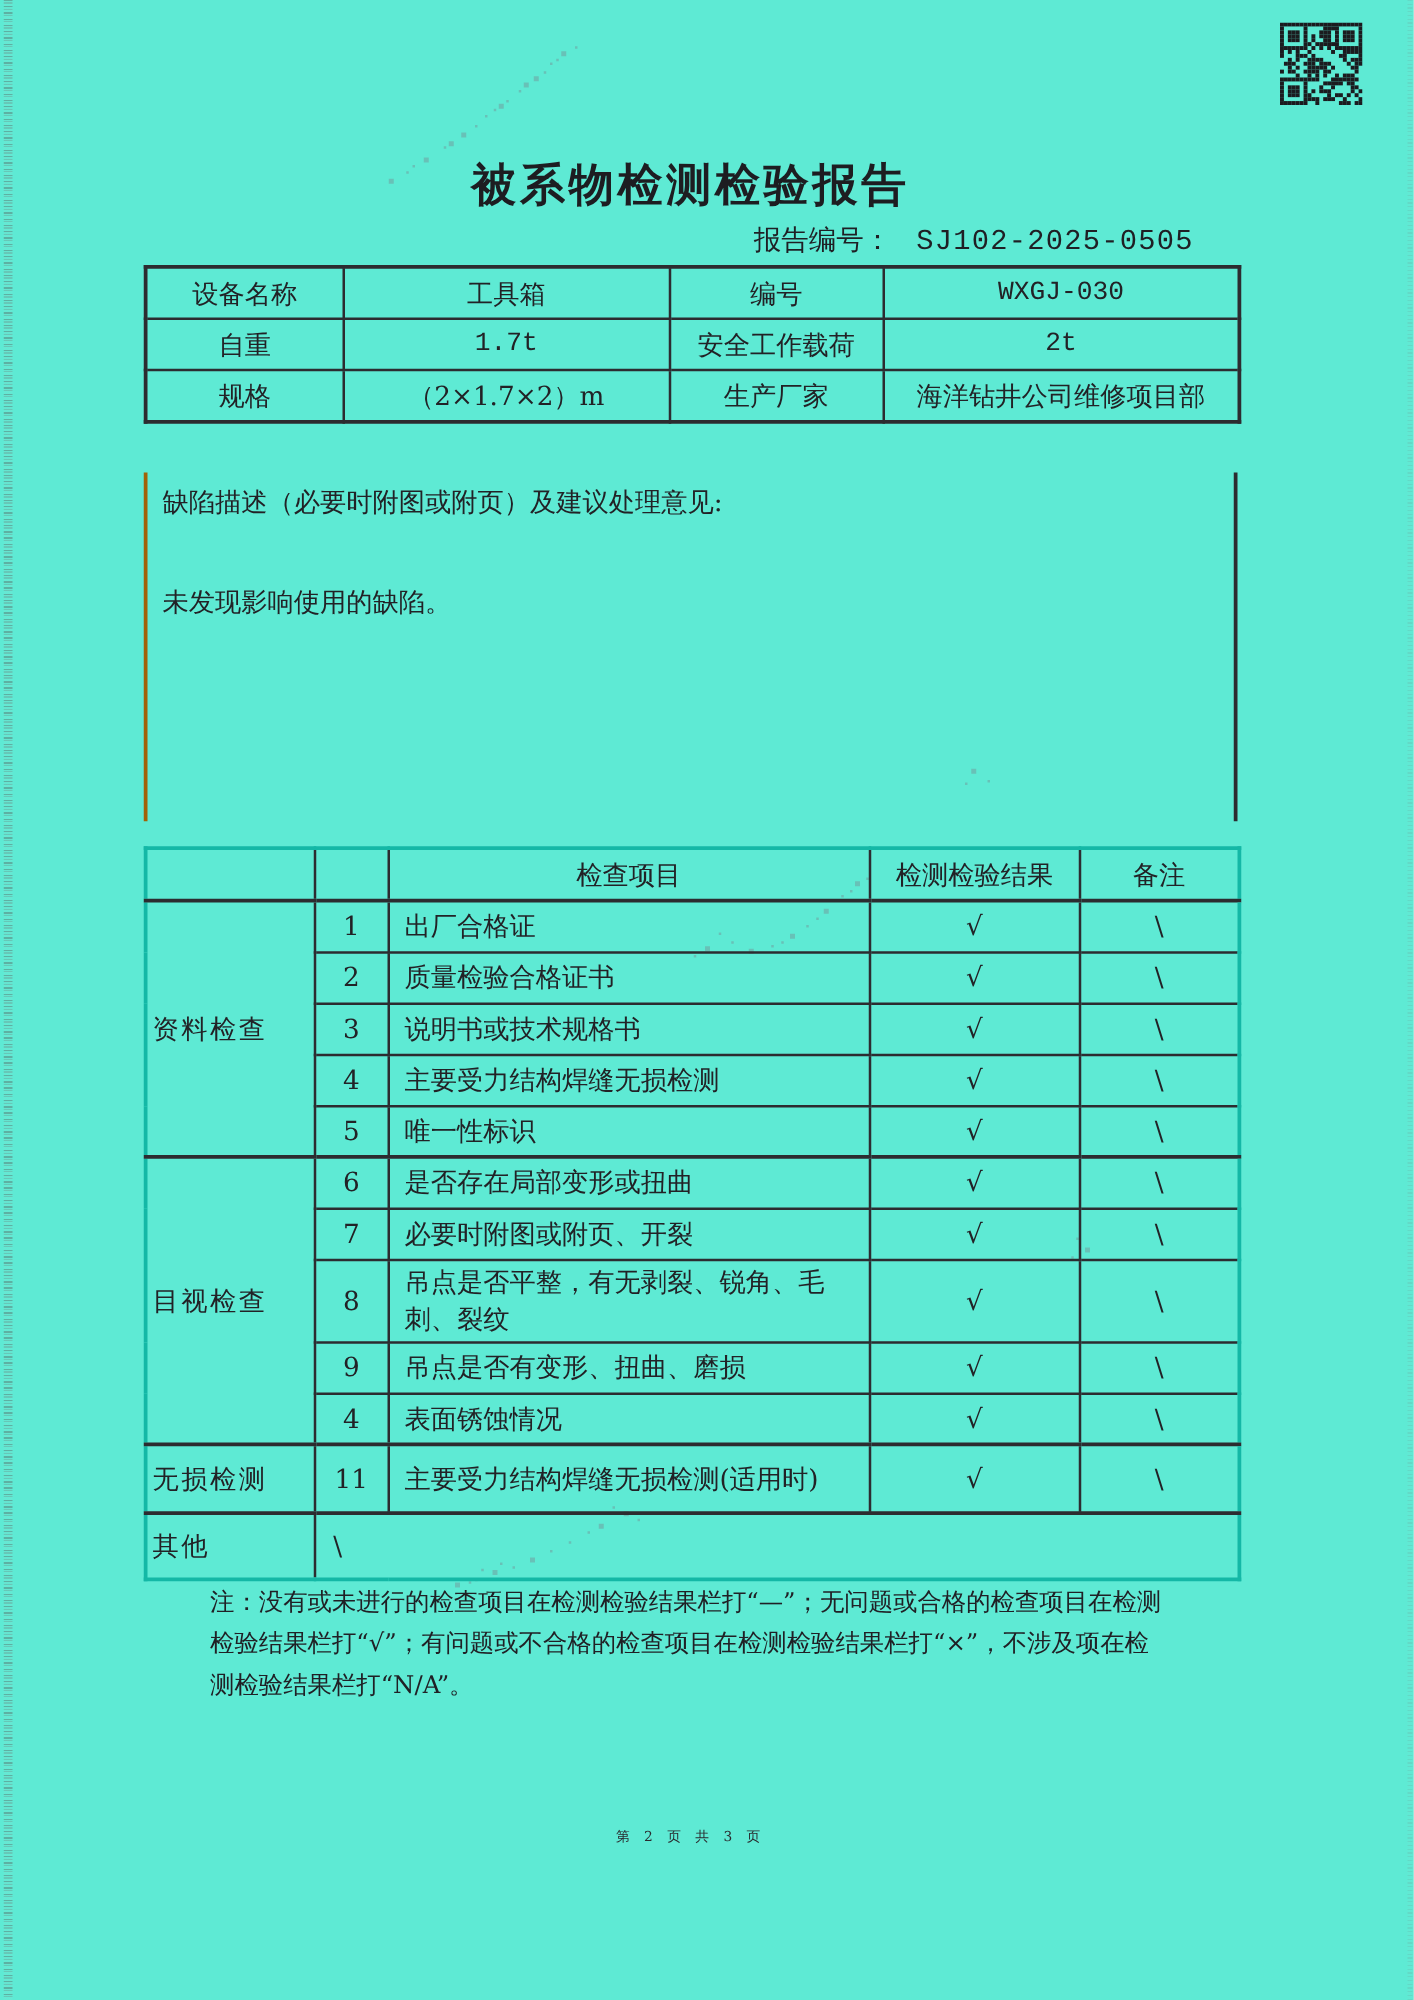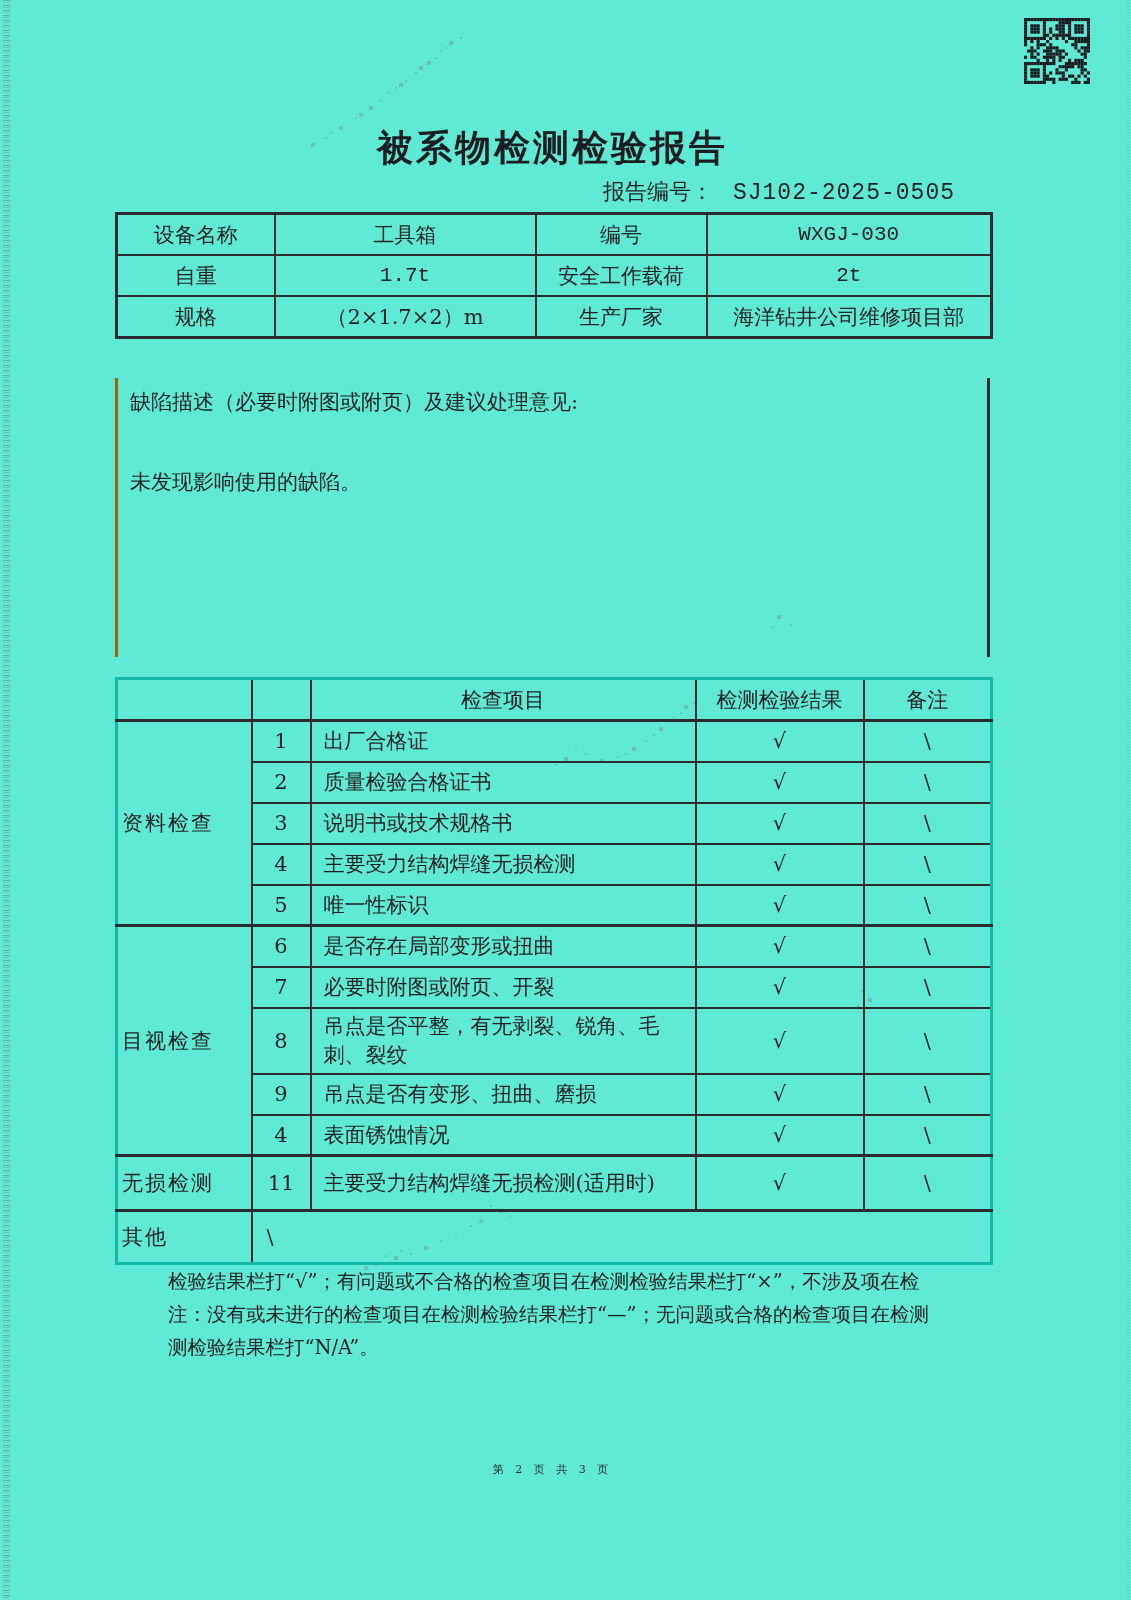--- a/index.html
+++ b/index.html
@@ -480,20 +480,20 @@
     </tr>
 
     <tr class="gs" style="height:53px">
       <td class="grp">其他</td>
       <td class="other-val" colspan="4">\</td>
     </tr>
   </tbody>
     </table>
 
   <div class="note">
+    <div>注：没有或未进行的检查项目在检测检验结果栏打“—”；无问题或合格的检查项目在检测</div>
     <div>检验结果栏打“√”；有问题或不合格的检查项目在检测检验结果栏打“×”，不涉及项在检</div>
-    <div>注：没有或未进行的检查项目在检测检验结果栏打“—”；无问题或合格的检查项目在检测</div>
     <div>测检验结果栏打“N/A”。</div>
   </div>
 
   <div class="footer">第 2 页 共 3 页</div>
 
 </div>
 
 </body></html>

